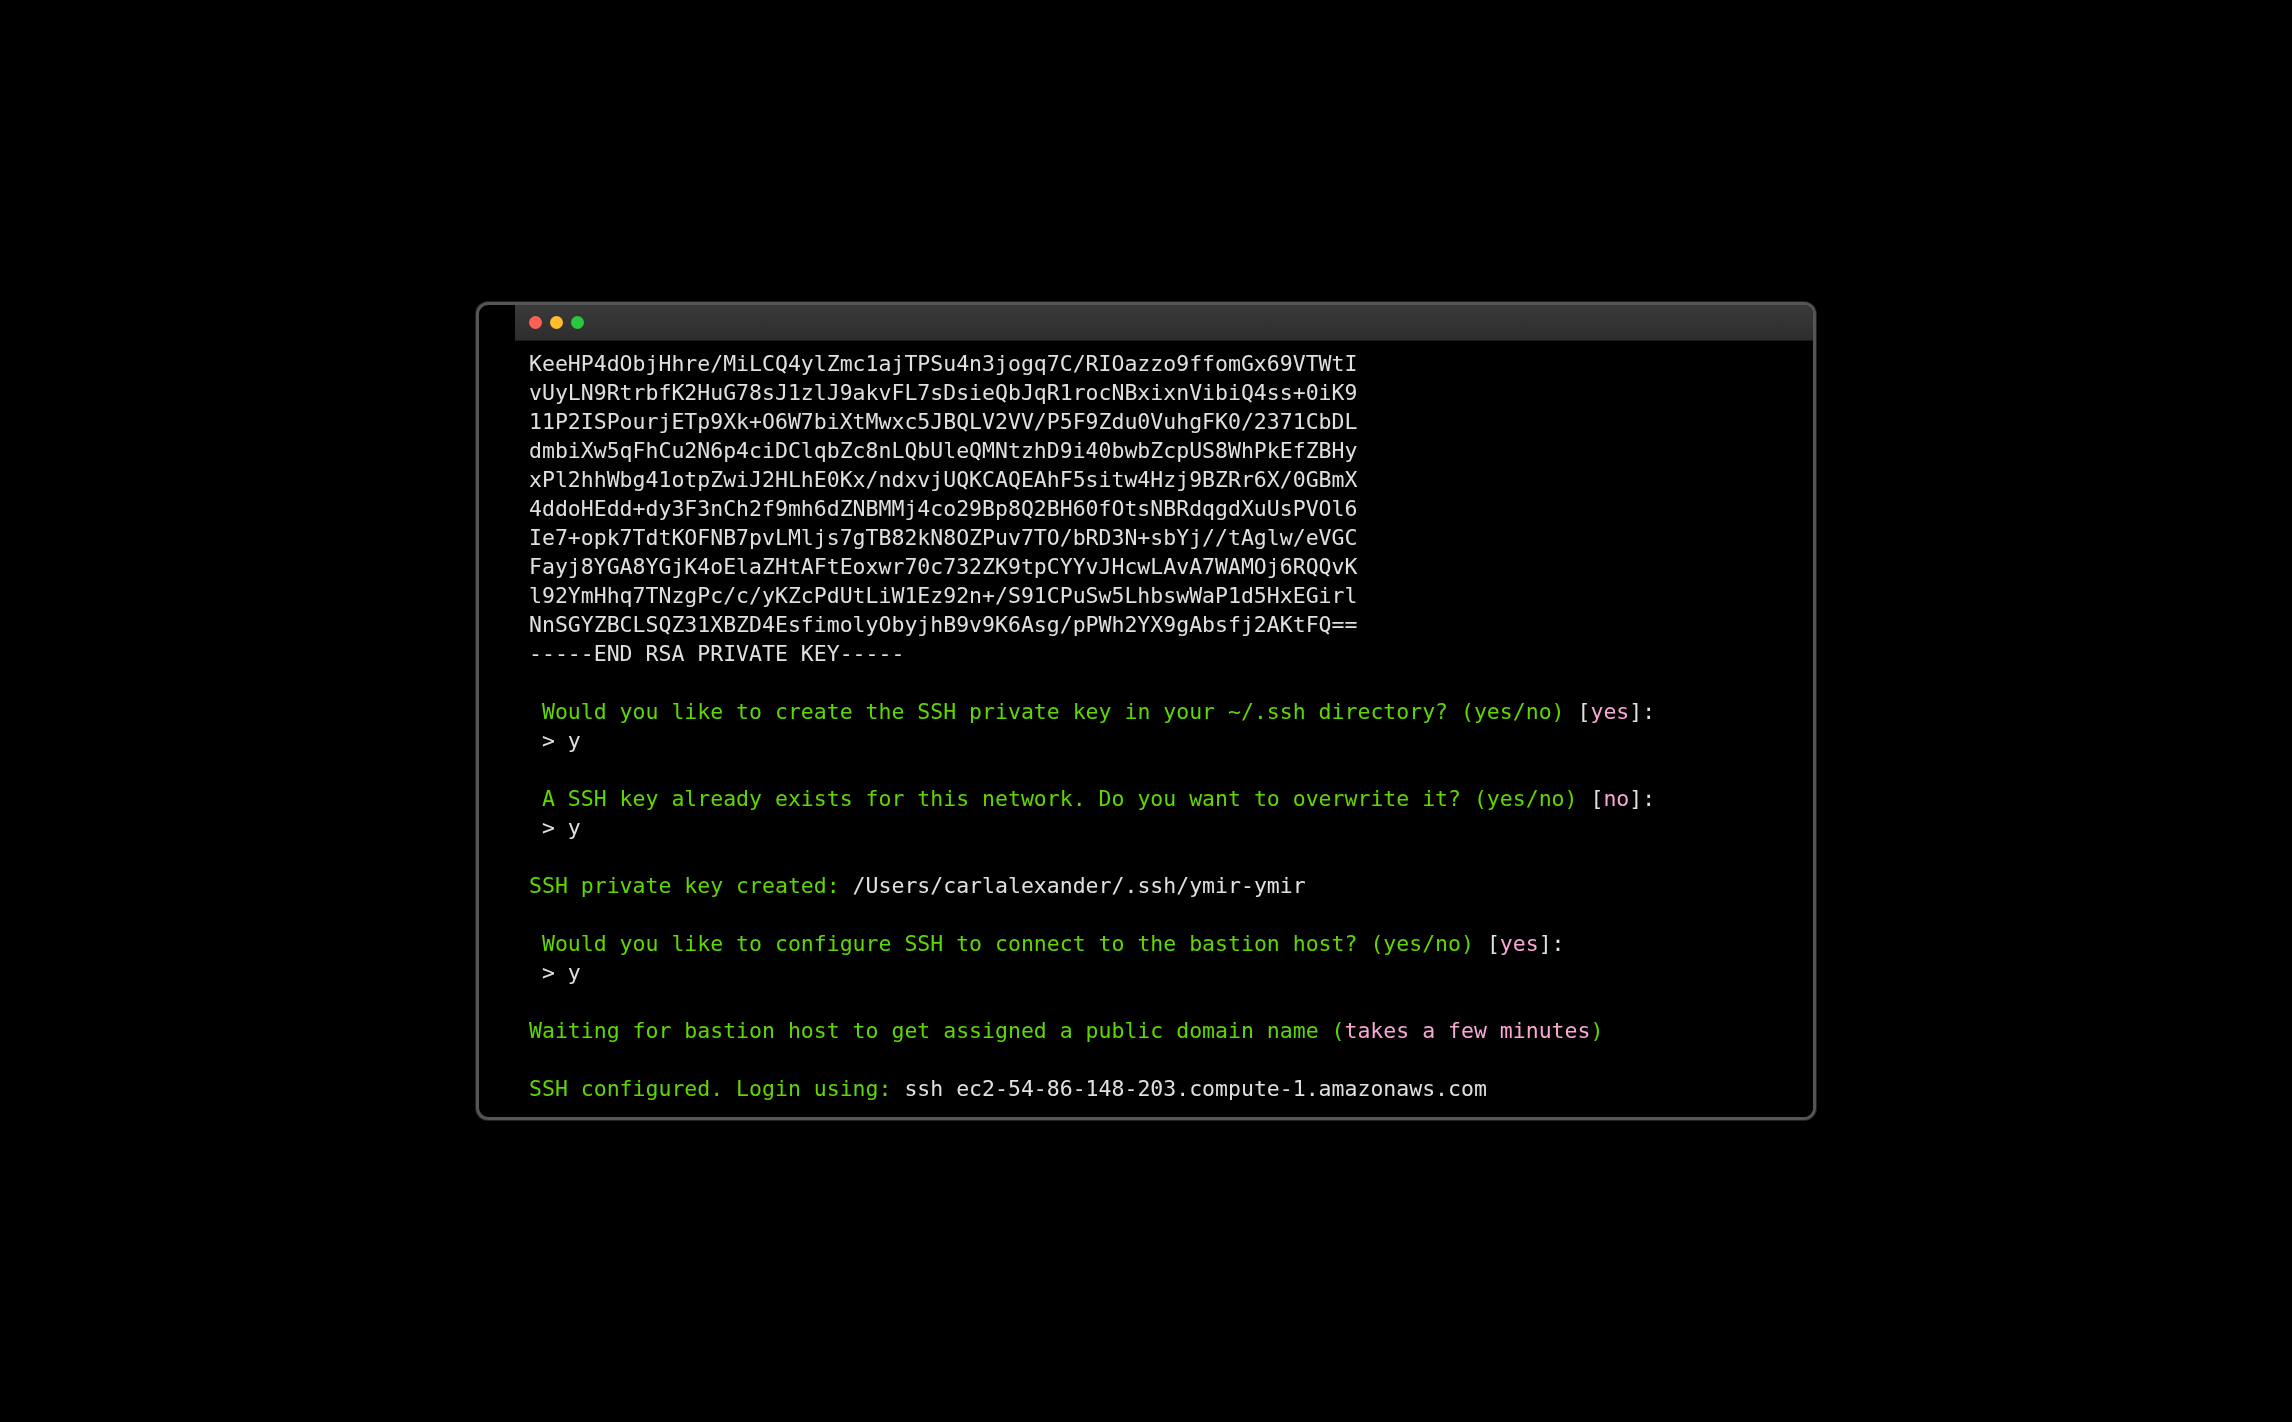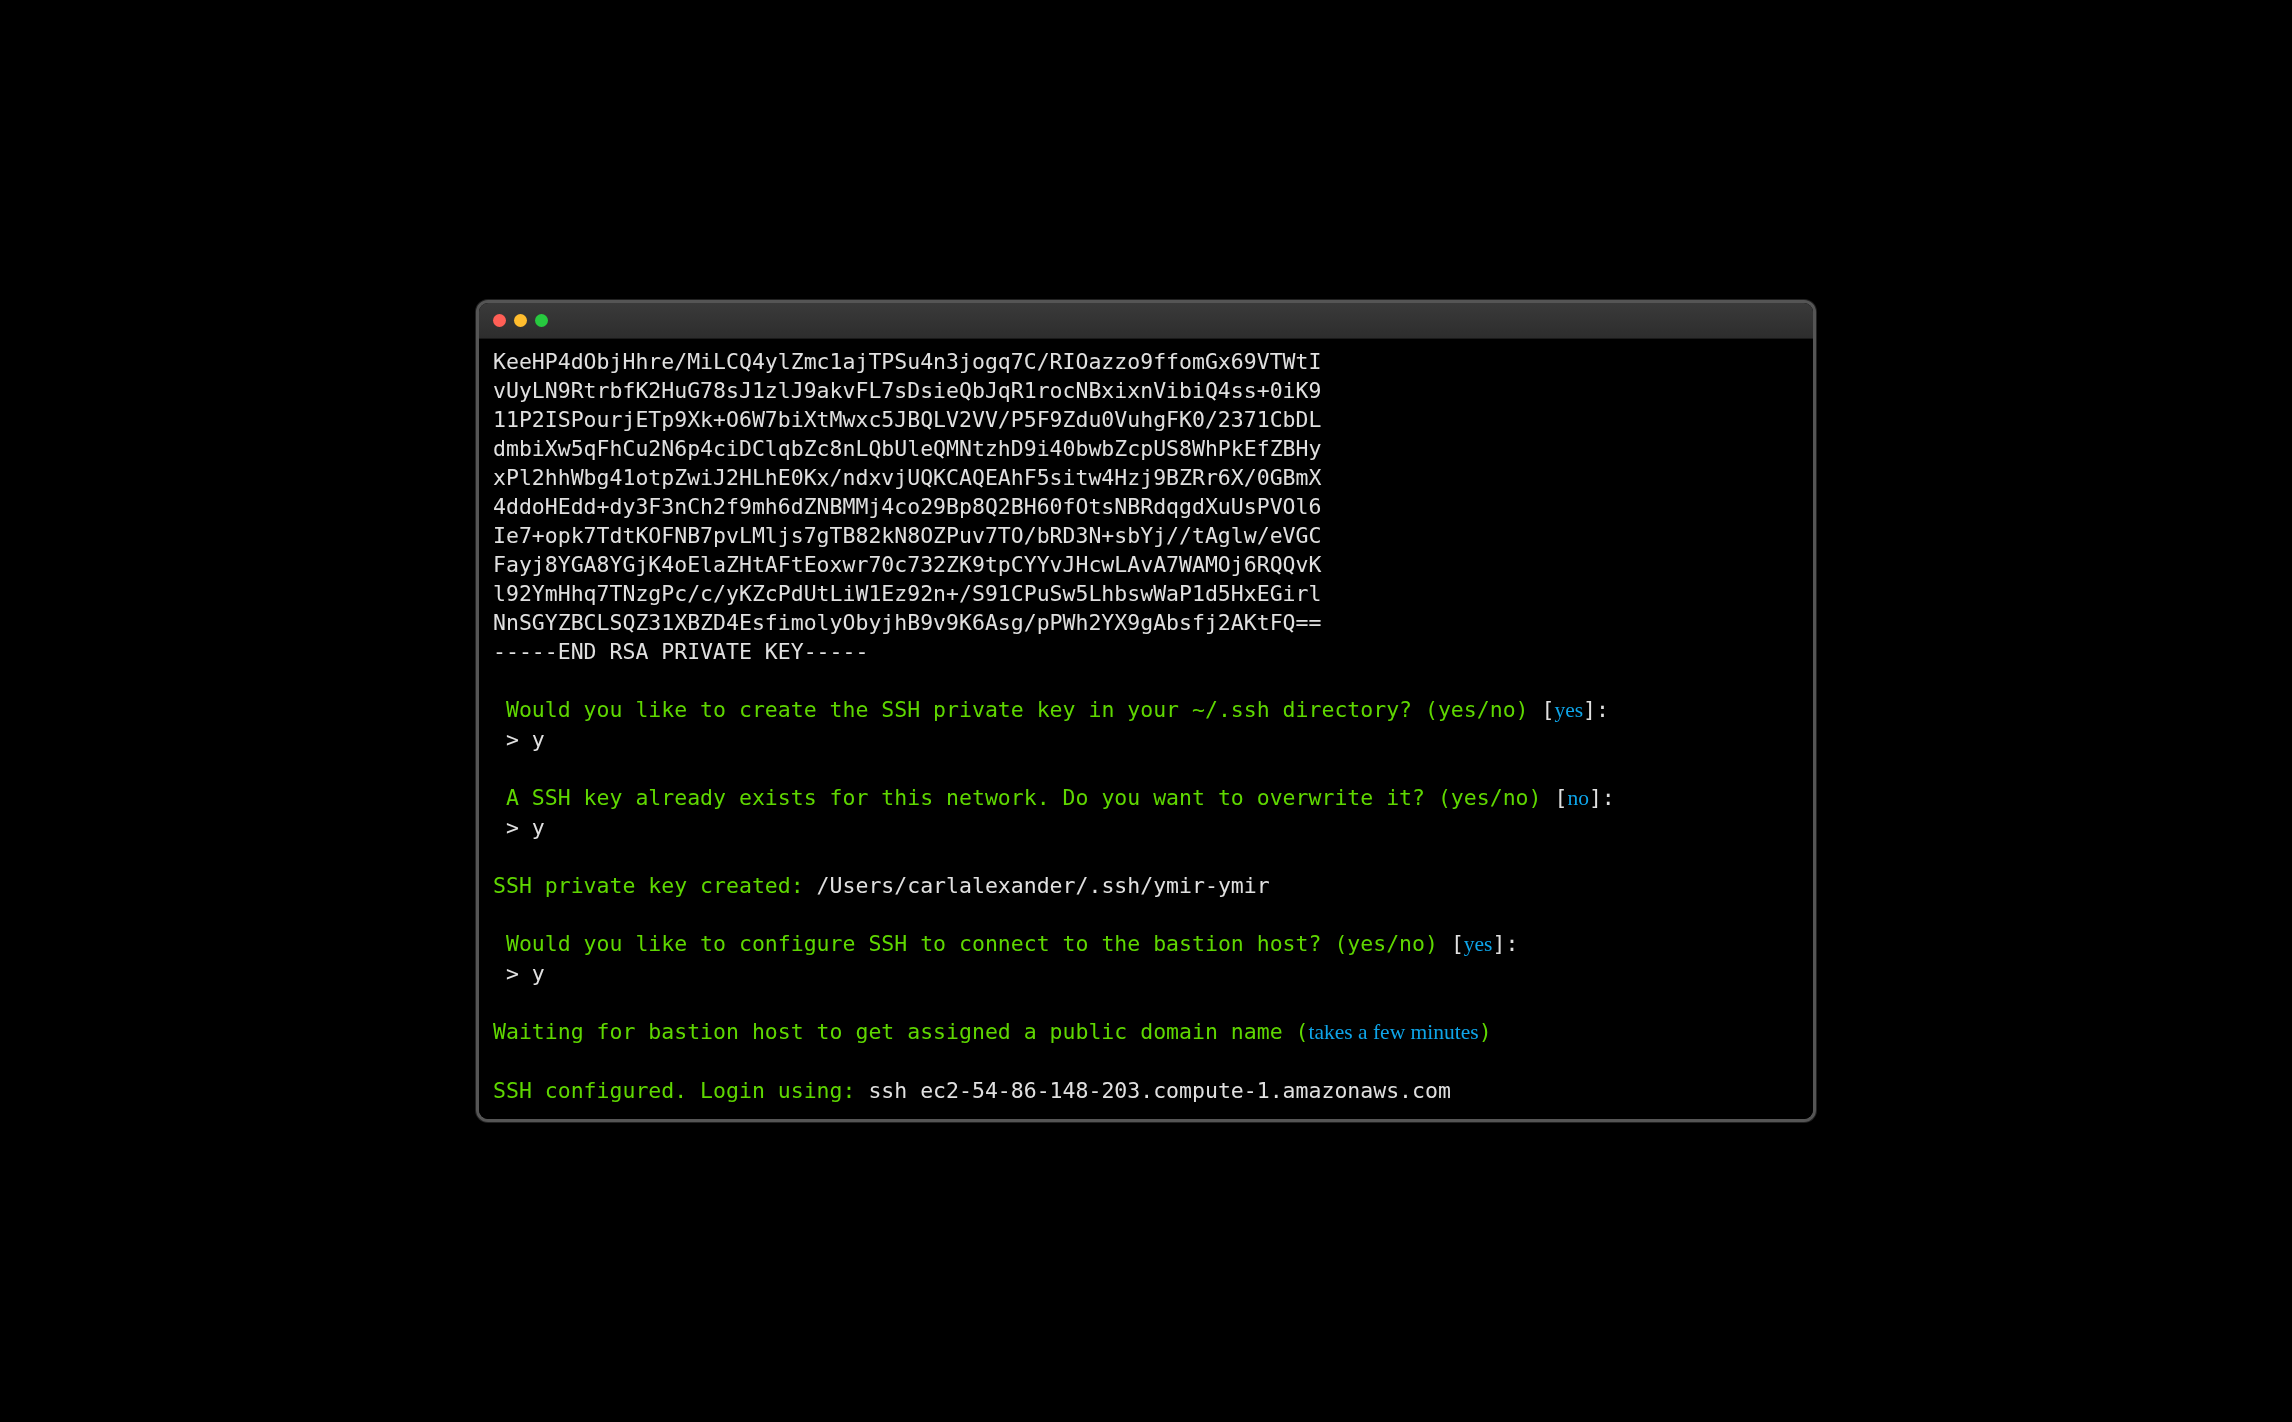--- a/index.html
+++ b/index.html
@@ -11,20 +11,21 @@
       min-height: 100vh;
       padding: 20px;
     }
     .terminal-window {
       width: 1340px;
       background: #000;
       border-radius: 12px;
       overflow: hidden;
       border: 3px solid #555;
       box-shadow: 0 0 0 1px #222;
+      padding-left: 36px;
     }
     .titlebar {
       background: linear-gradient(#3a3a3a, #2d2d2d);
       height: 36px;
       display: flex;
       align-items: center;
       padding: 0 14px;
       gap: 8px;
       border-bottom: 1px solid #1a1a1a;
     }
@@ -41,21 +42,21 @@
       padding: 8px 14px 14px 14px;
       font-family: "SF Mono", Menlo, Monaco, Consolas, monospace;
       font-size: 21.5px;
       line-height: 1.35;
       color: #ccc;
       white-space: pre;
       overflow: hidden;
     }
     .white { color: #e0e0e0; }
     .green { color: #5fd700; margin-top: 24px; }
-    .yellow { color: #0ea5e9; font-family: Liberation Serif, serif; }
+    .yellow { color: #f9a8d4; }
     .line { display: block; }
   </style>
 </head>
 <body>
 
 <div class="terminal-window">
   <div class="titlebar">
     <div class="traffic-light tl-red"></div>
     <div class="traffic-light tl-yellow"></div>
     <div class="traffic-light tl-green"></div>

